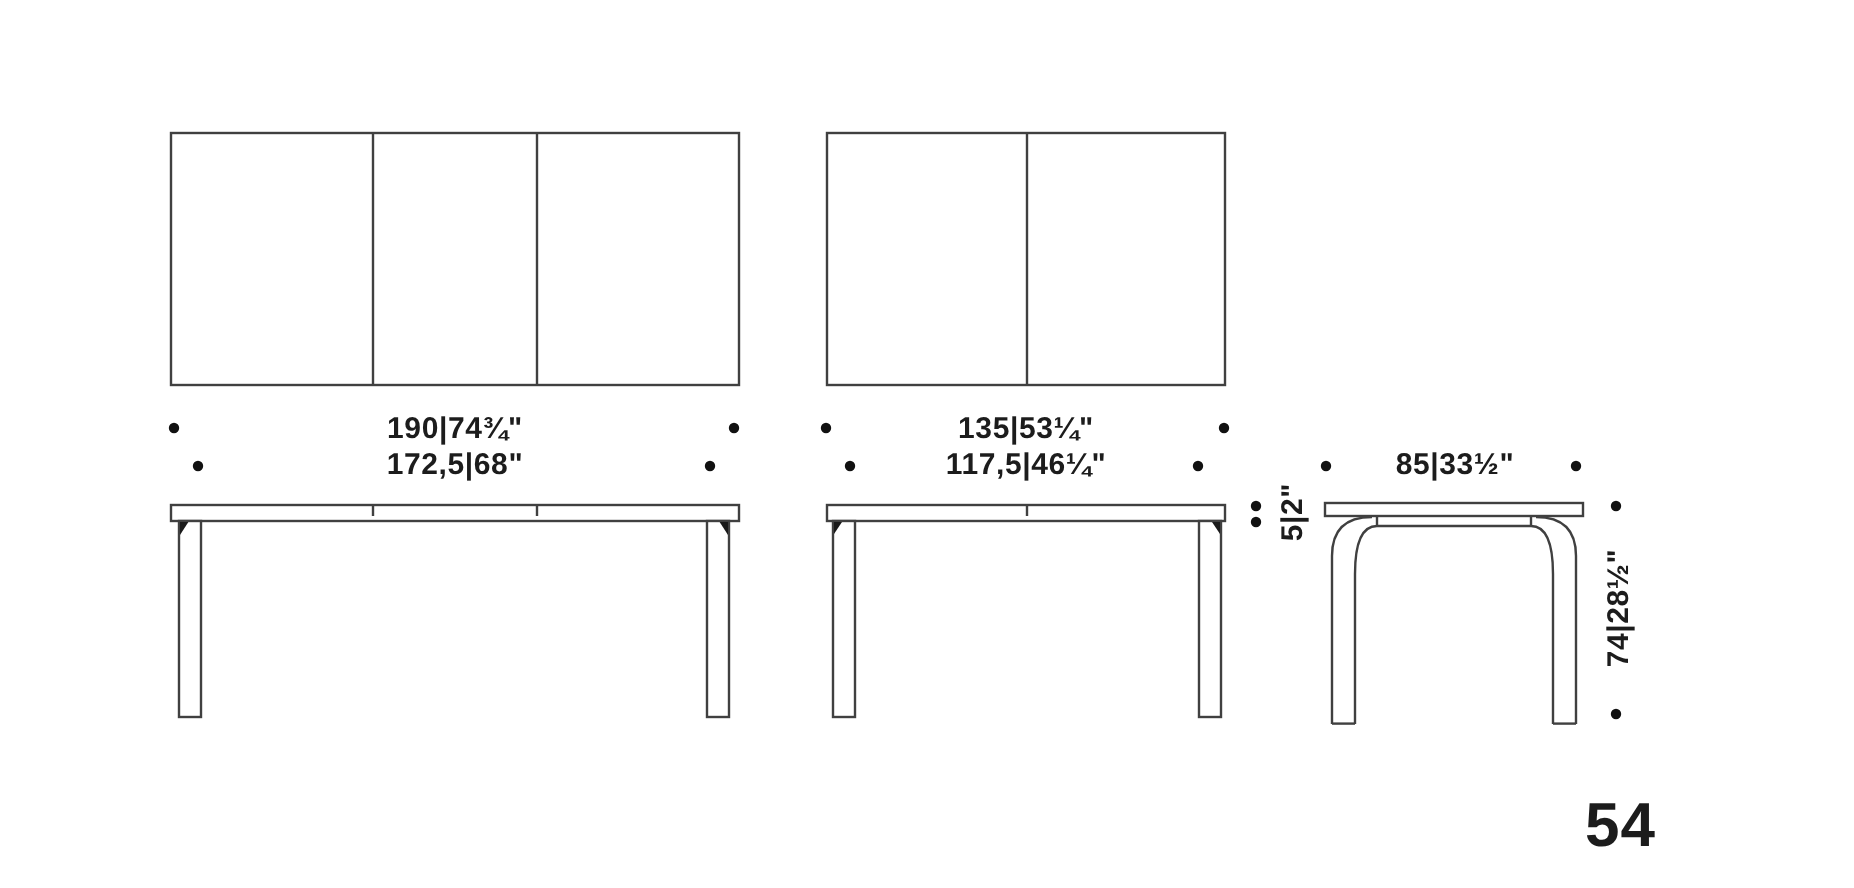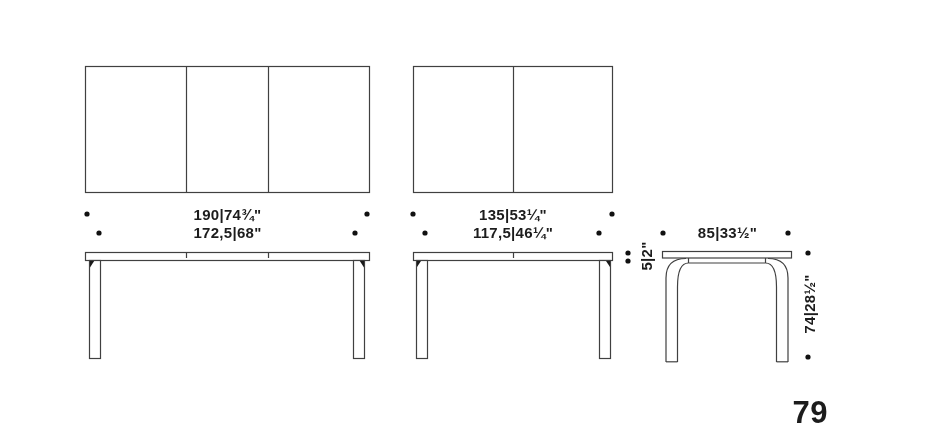--- a/index.html
+++ b/index.html
@@ -109,14 +109,14 @@
   <div class="dim-label" style="left:413px;top:206px;width:200px;">135|53¼"</div>
 
   <div class="dim-label" style="left:413px;top:224px;width:200px;">117,5|46¼"</div>
 
   <div class="dim-label" style="left:664px;top:224px;width:127px;">85|33½"</div>
 
   <div class="dim-label vertical" style="left:626px;top:248px;width:40px;height:16px;">5|2"</div>
 
   <div class="dim-label vertical" style="left:772px;top:296px;width:74px;height:16px;">74|28½"</div>
 
-  <div class="page-number">79</div>
+  <div class="page-number">54</div>
 </div>
 
 </body></html>

